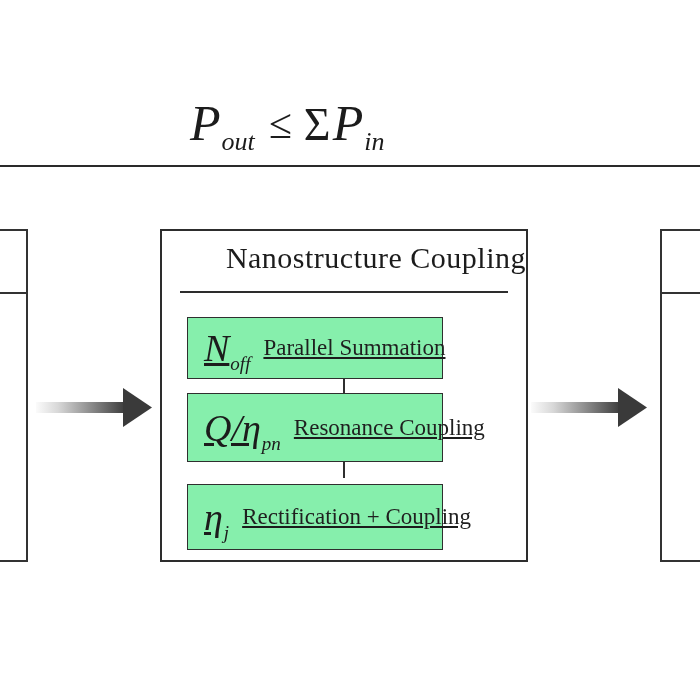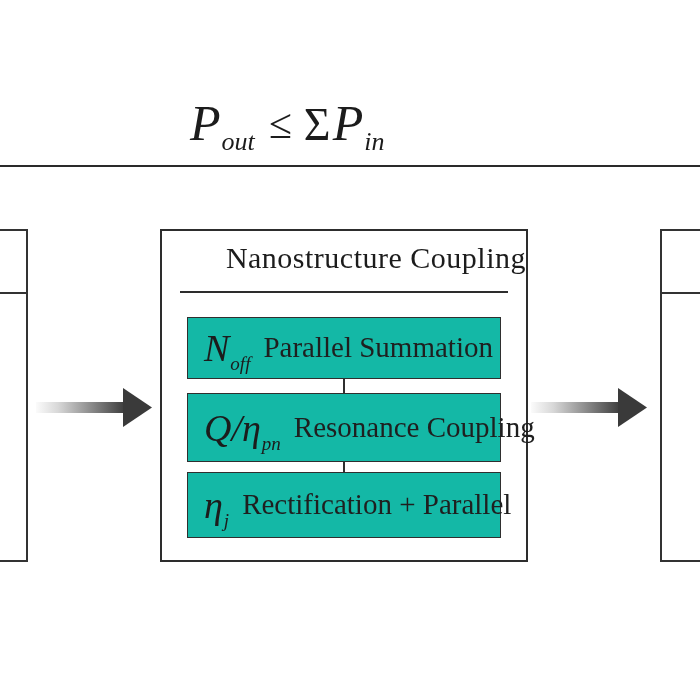--- a/index.html
+++ b/index.html
@@ -116,31 +116,32 @@
     position: absolute;
     top: 60px;
     left: 18px;
     width: 328px;
     height: 2px;
     background: #2d2d2d;
   }
   .stage-box {
     position: absolute;
     left: 25px;
-    width: 314px;
+    width: 256px;
     border: 1.5px solid #2f2f2f;
-    background: #14b8a6;
+    background: #86efac;
     box-sizing: border-box;
     display: flex;
     align-items: center;
     padding-left: 16px;
+    text-decoration: underline;
   }
   .stage-1 { top: 86px;  height: 62px; }
   .stage-2 { top: 162px; height: 69px; }
-  .stage-3 { top: 241px; height: 66px; }
+  .stage-3 { top: 253px; height: 66px; }
   .connector {
     position: absolute;
     left: calc(50% - 1px);
     width: 2px;
     background: #2f2f2f;
   }
   .connector-1 { top: 148px; height: 14px; }
   .connector-2 { top: 231px; height: 16px; }
 
   .stage-symbol {
@@ -151,21 +152,21 @@
     flex: 0 0 auto;
   }
   .stage-symbol .ssub {
     font-size: 19px;
     position: relative;
     top: 9px;
     margin-left: 1px;
   }
   .stage-label {
     font-style: normal;
-    font-size: 29px;
+    font-size: 23px;
     line-height: 1.1;
     margin-left: 13px;
     white-space: nowrap;
     color: #1f1f1f;
   }
 </style>
 </head>
 <body>
 
 <div class="screen">
@@ -232,17 +233,17 @@
       </span>
       <span class="stage-label">Resonance Coupling</span>
     </div>
 
     <div class="connector connector-2"></div>
 
     <div class="stage-box stage-3">
       <span class="stage-symbol">
         <span>η</span><span class="ssub">j</span>
       </span>
-      <span class="stage-label">Rectification + Parallel</span>
+      <span class="stage-label">Rectification + Coupling</span>
     </div>
   </div>
 
 </div>
 
 </body></html>

